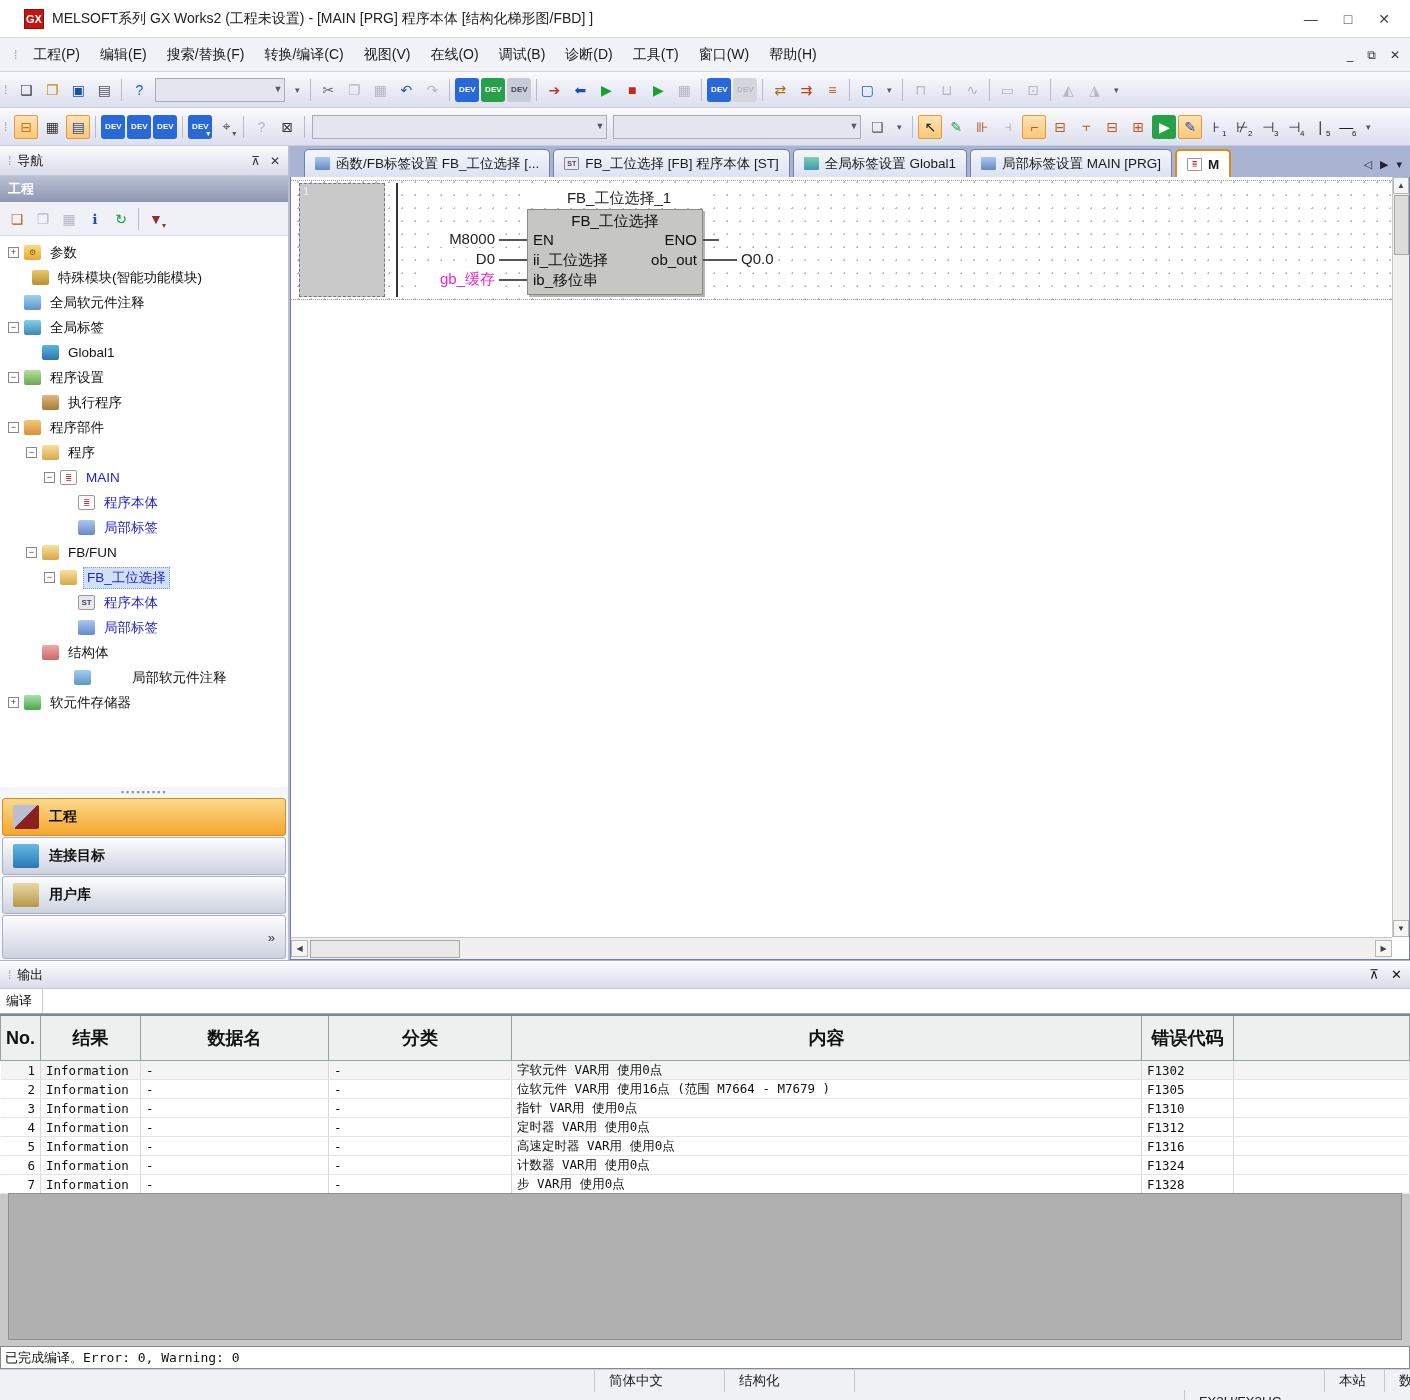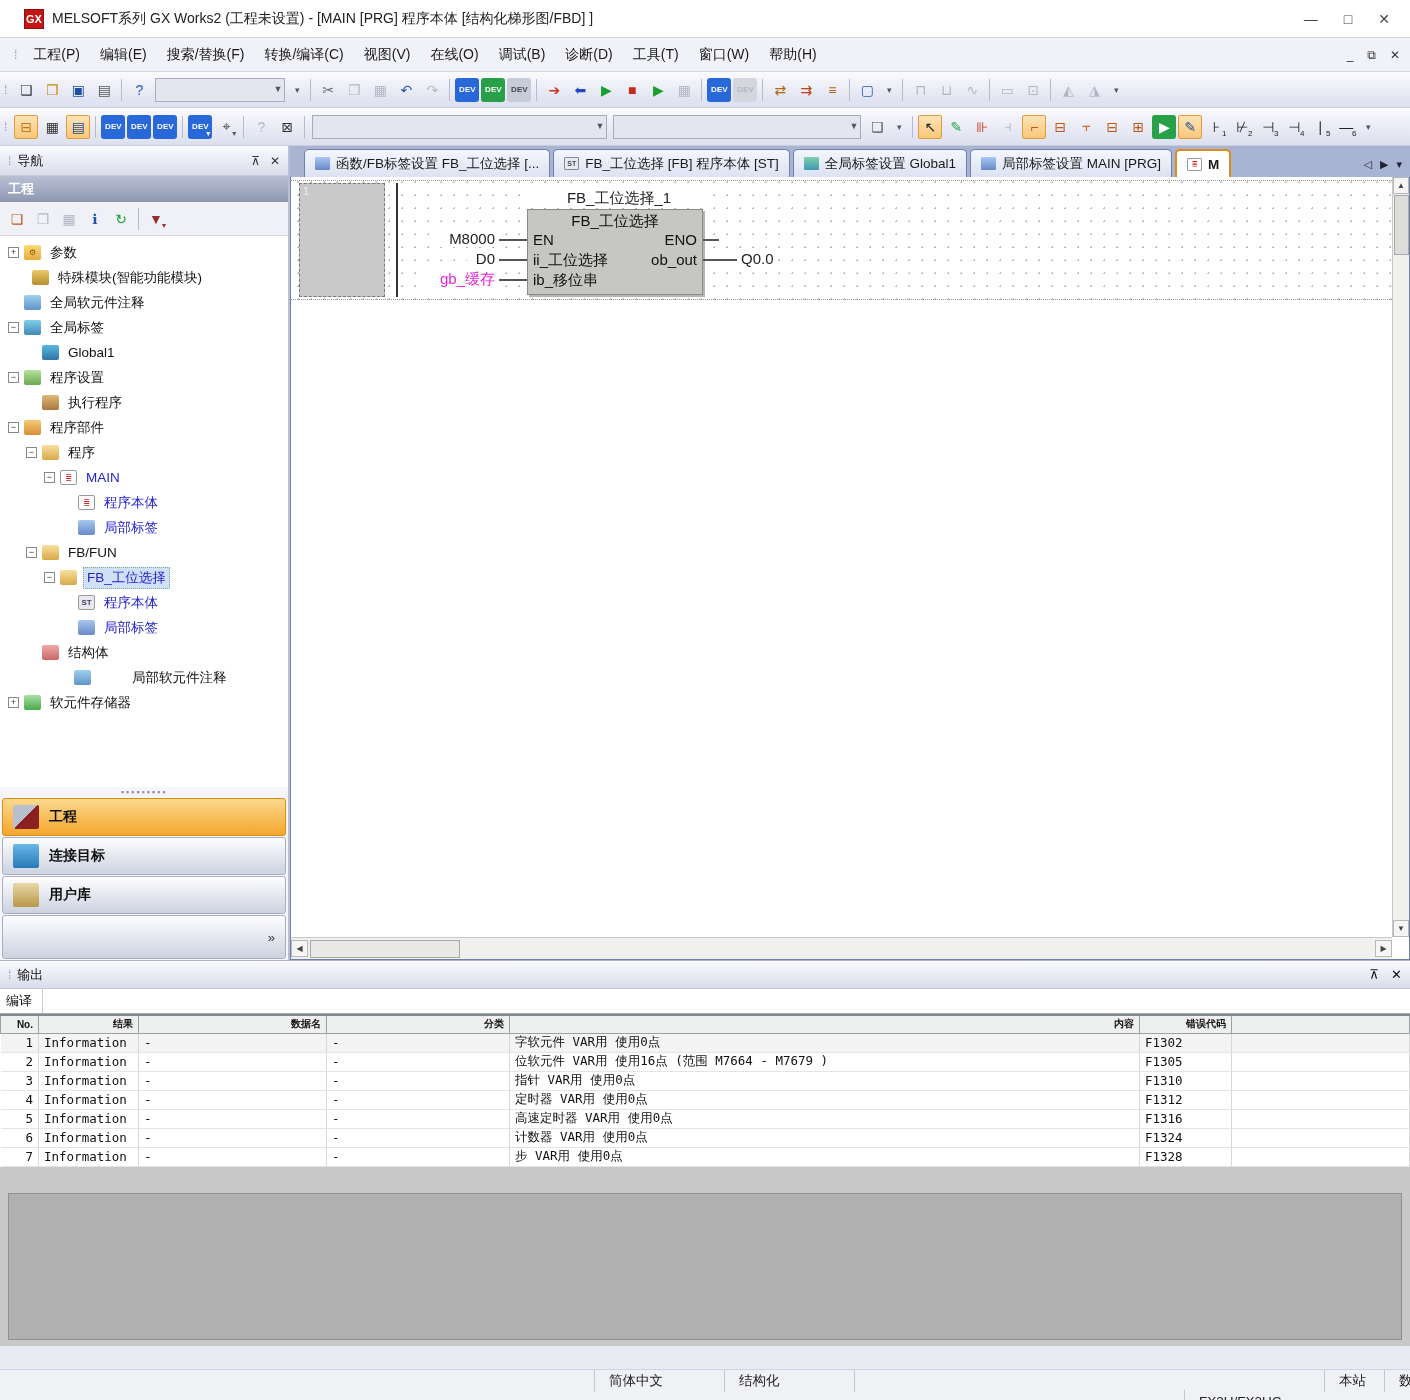--- a/index.html
+++ b/index.html
@@ -135,21 +135,21 @@
   
   .output { position:absolute; left:0; top:960px; width:1410px; height:386px; background:#c8c8c8; border-top:1px solid #b0b4c8; }
   .out-title { height:28px; background:linear-gradient(#fbfbfe,#d9dcea); border-bottom:1px solid #c4c8da;
     display:flex; align-items:center; padding:0 8px; font-size:13px; }
   .out-title .t { flex:1; }
   .out-tabstrip { height:25px; background:#fff; border-bottom:1px solid #aaa; display:flex; align-items:flex-end; }
   .out-tab { padding:3px 10px 3px 6px; font-size:13px; border-right:1px solid #ccc; }
   .out-table { width:100%; border-collapse:collapse; background:#fff;
     font-family:"DejaVu Sans Mono","Liberation Mono",monospace; font-size:12.5px; }
   .out-table th { background:#eef0f0; border:1px solid #9aa0a8; border-top:2px solid #808890; font-weight:bold;
-    text-align:right; padding:1px 5px; height:18px; font-family:"Liberation Sans",sans-serif; font-size:10px; }
+    text-align:center; padding:10px 5px; height:18px; font-family:"Liberation Sans",sans-serif; font-size:18px; }
   .out-table td { border-right:1px solid #d8d8d8; border-bottom:1px solid #e4e4e4; padding:0 5px; height:19px; white-space:nowrap; }
   .out-table tr:first-child td { background:#f4f4f4; }
   .col-no { width:38px; text-align:right; }
   td.col-no { text-align:right; }
   .col-res { width:100px; } .col-dn { width:188px; } .col-cat { width:183px; } .col-cont { width:630px; }
   .col-err { width:92px; } .col-fill { width:auto; }
   .out-gray { position:absolute; left:8px; right:8px; bottom:6px; top:232px; background:#b0b0b0; border:1px solid #909090; }
 
   
   .compile-status { position:absolute; left:0; top:1346px; width:1410px; height:23px; background:#fff;
@@ -569,20 +569,23 @@
             <td class="col-cat">-</td>
             <td class="col-cont">步 VAR用 使用0点</td>
             <td class="col-err">F1328</td>
             <td class="col-fill"></td>
           </tr>
         </tbody>
     </table>
     <div class="out-gray"></div>
   </div>
 
+  <div class="compile-status">
+    <span>已完成编译。Error: 0, Warning: 0</span>
+  </div>
 
   <div class="statusbar" id="statusbar">
     <div class="sb-spacer"></div>
   <div class="sb-seg" style="width: 130px;">简体中文</div>
       <div class="sb-seg" style="width: 130px;">结构化</div>
       <div class="sb-seg" style="width: 330px;"></div>
       <div class="sb-seg" style="width: 140px; margin-top: 20px;">FX3U/FX3UC</div>
       <div class="sb-seg" style="width: 60px;">本站</div>
       <div class="sb-seg clip" style="width: 26px;">数据</div>
     </div>

